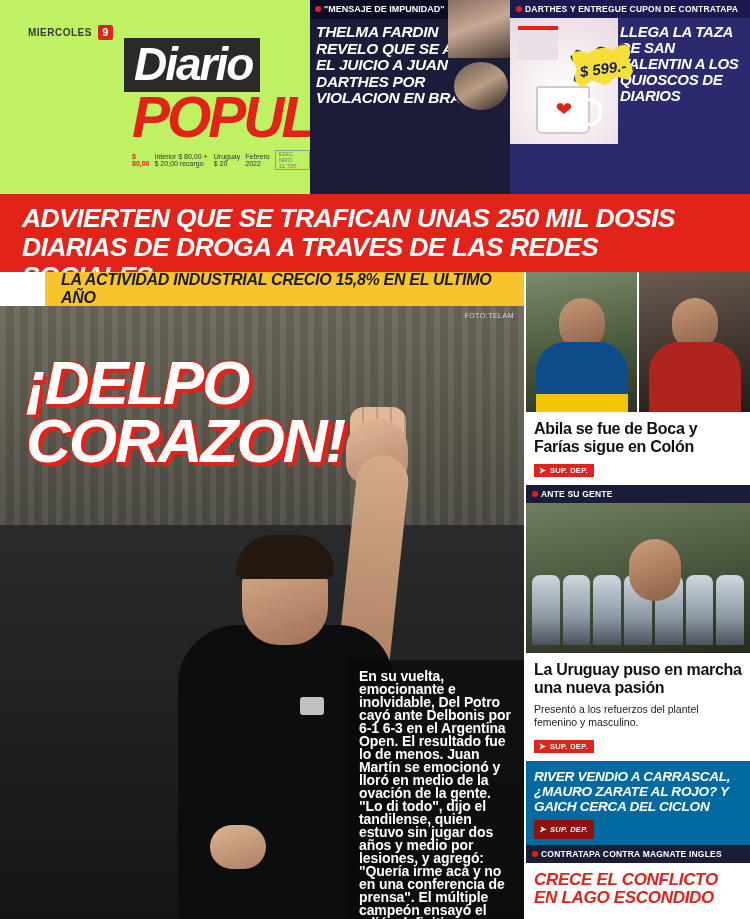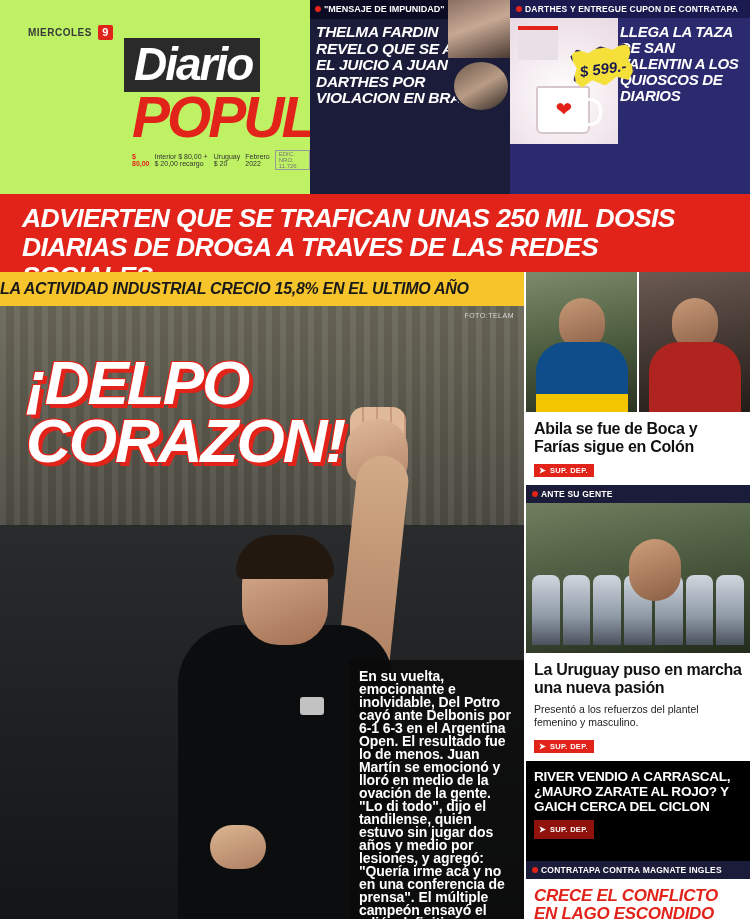--- a/index.html
+++ b/index.html
@@ -139,22 +139,22 @@
     letter-spacing: -0.6px;
   }
 
   
   .body-wrap { display: flex; width: 100%; height: 683px; }
   .col-left { width: 524px; position: relative; }
   .col-right { width: 226px; border-left: 2px solid #fff; background:#fff; }
 
   .yellow-bar {
     background: #f7c52b; color: #1a1a1a; height: 34px;
-    display: flex; align-items: center; padding-left: 0;
-    font-size: 16px; font-weight: bold; font-style: italic; letter-spacing: -0.3px;
+    display: flex; align-items: center; padding-left: 16px;
+    font-size: 16px; font-weight: bold; font-style: italic; letter-spacing: -0.3px; margin-left: 45px;
   }
 
   
   .main-photo {
     position: relative; width: 524px; height: 649px; overflow: hidden;
     background: linear-gradient(180deg,#5d5f57 0%, #3a3c36 40%, #17181a 100%);
   }
   .crowd {
     position:absolute; top:0; left:0; right:0; height: 250px;
     background: repeating-linear-gradient(90deg, rgba(255,255,255,0.05) 0 6px, rgba(0,0,0,0.07) 6px 14px),
@@ -273,22 +273,22 @@
   }
   .team-row span {
     flex: 1; background: linear-gradient(180deg,#cfd6de 0%, #8e99a6 60%, #4a525c 100%);
     border-radius: 8px 8px 0 0;
   }
   .team-face {
     position:absolute; left: 46%; top: 36px; width: 52px; height: 62px;
     background: linear-gradient(160deg,#cf9f7b,#8b5f44); border-radius: 26px;
   }
   .red-banner-sm {
-    background: #000000; color: #fff; padding: 8px 8px 22px 8px;
-    font-size: 13.6px; font-weight: bold; line-height: 15px;
+    background: #0369a1; color: #fff; padding: 8px 8px 6px 8px;
+    font-size: 13.6px; font-weight: bold; font-style: italic; line-height: 15px;
     letter-spacing: -0.3px;
   }
   .red-banner-sm .sup-dep { background: #8f120c; }
   .r-head2 {
     padding: 8px 8px 2px 8px; font-size: 17px; font-weight: bold; line-height: 18px;
     color: #e2231a; font-style: italic; letter-spacing: -0.3px;
   }
 </style>
 </head>
 <body>

